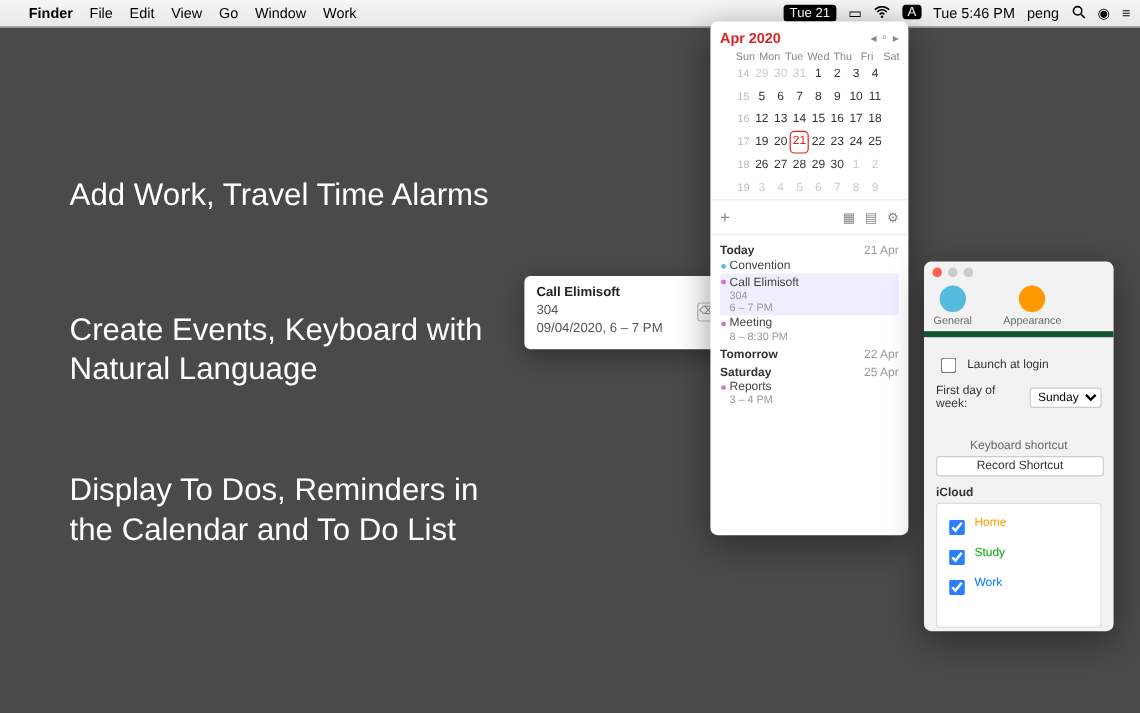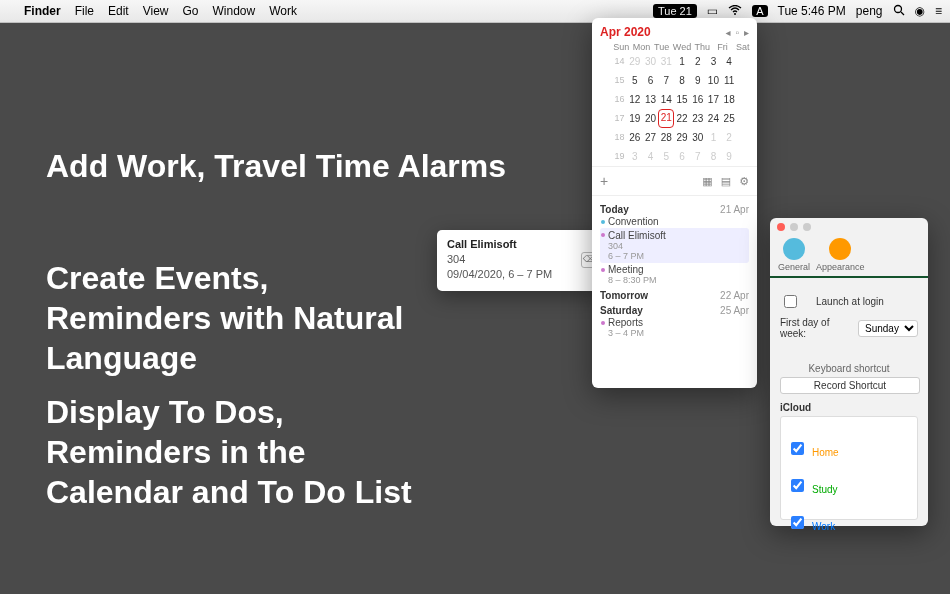--- a/index.html
+++ b/index.html
@@ -1,32 +1,32 @@
 <!DOCTYPE html>
 <html><head>
 <meta charset="utf-8">
 <style>
 html,body{margin:0;padding:0;width:950px;height:594px;background:#4a4a4a;font-family:-apple-system,Helvetica,Arial,sans-serif;overflow:hidden;position:relative}
 .menubar{position:absolute;top:0;left:0;right:0;height:22px;background:linear-gradient(#f6f6f6,#e8e8e8);border-bottom:1px solid #c0c0c0;display:flex;align-items:center;font-size:12px;color:#000}
 .menubar .left{display:flex;align-items:center;gap:14px;padding-left:10px}
-.menubar .right{margin-left:auto;display:flex;align-items:center;gap:10px;padding-right:8px}
+.menubar .right{margin-left:auto;display:flex;align-items:flex-start;gap:10px;padding-right:8px}
 .menubar .apple{font-size:14px}
 .menubar .badge{background:#000;color:#fff;border-radius:3px;padding:1px 5px;font-size:11px}
 .menubar .aicon{background:#000;color:#fff;border-radius:3px;padding:0 4px;font-size:11px}
-.marketing{position:absolute;left:46px;color:#fff;font-size:32px;font-weight:700;line-height:1.25}
+.marketing{position:absolute;left:58px;color:#fff;font-size:26px;font-weight:400;line-height:1.25}
 .m1{top:146px}
 .m2{top:258px;width:380px}
 .m3{top:392px;width:380px}
 
 .quickadd{position:absolute;left:437px;top:230px;width:148px;background:#fff;border-radius:5px;box-shadow:0 6px 20px rgba(0,0,0,.35);padding:8px 10px;font-size:11px;color:#222}
 .quickadd .title{font-weight:600;margin-bottom:3px}
 .quickadd .sub{color:#555;margin-bottom:3px}
 .quickadd .clear{position:absolute;right:8px;top:22px;width:14px;height:14px;border:1px solid #bbb;border-radius:3px;font-size:9px;line-height:13px;text-align:center;color:#888}
 
-.calpanel{position:absolute;left:592px;top:18px;width:165px;height:370px;background:#fff;border-radius:6px;box-shadow:0 8px 28px rgba(0,0,0,.4);font-size:10px;color:#333;overflow:hidden}
+.calpanel{position:absolute;left:592px;top:18px;width:165px;height:428px;background:#fff;border-radius:6px;box-shadow:0 8px 28px rgba(0,0,0,.4);font-size:10px;color:#333;overflow:hidden}
 .cal-hdr{display:flex;align-items:center;padding:7px 8px 3px}
 .cal-hdr .month{color:#d22;font-weight:600;font-size:12px}
 .cal-hdr .nav{margin-left:auto;display:flex;gap:5px;color:#888;font-size:10px}
 .wdays{display:grid;grid-template-columns:15px repeat(7,1fr);padding:0 4px;color:#888;font-size:9px;text-align:center}
 .wrow{display:grid;grid-template-columns:15px repeat(7,1fr);padding:0 20px;text-align:center;font-size:10px;line-height:19px}
 .wrow .wn{color:#bbb;font-size:9px}
 .wrow .dim{color:#ccc}
 .wrow .today{border:1.5px solid #d22;border-radius:4px;line-height:16px;color:#d22;font-weight:400}
 .toolbar{display:flex;align-items:center;padding:6px 8px;border-top:1px solid #eee;border-bottom:1px solid #eee;color:#888}
 .toolbar .plus{font-size:14px;font-weight:300}
@@ -39,35 +39,35 @@
 .agenda .ev::before{content:"";position:absolute;left:1px;top:5px;width:4px;height:4px;border-radius:2px;background:#6c6}
 .agenda .ev.p::before{background:#c7c}
 .agenda .ev.b::before{background:#5bd}
 .agenda .ev .t{color:#999;font-size:9px;padding-left:0}
 .agenda .sel{background:#eef;border-radius:3px;padding:2px 4px 2px 8px}
 
 .prefs{position:absolute;left:770px;top:218px;width:158px;height:308px;background:#f2f2f2;border-radius:6px;box-shadow:0 8px 28px rgba(0,0,0,.4);font-size:10px;color:#333}
 .prefs .tbar{height:8px;display:flex;gap:5px;padding:5px 7px}
 .prefs .tbar span{width:8px;height:8px;border-radius:4px;background:#ccc}
 .prefs .tbar span.r{background:#ff5f57}
-.prefs .tabs{display:flex;gap:6px;padding:2px 8px 4px;border-bottom:2px solid #14532d}
+.prefs .tabs{display:flex;gap:26px;padding:2px 8px 4px;border-bottom:5px solid #14532d}
 .prefs .tabs .tab{text-align:center;font-size:9px;color:#666}
 .prefs .tabs .tab .ico{width:22px;height:22px;border-radius:11px;margin:0 auto 2px}
 .prefs .tabs .g .ico{background:#5bd}
 .prefs .tabs .a .ico{background:#f90}
 .prefs .body{padding:8px 10px}
-.prefs .row{display:flex;align-items:center;gap:16px;margin:6px 0}
+.prefs .row{display:flex;align-items:center;gap:6px;margin:6px 0}
 .prefs label{font-size:10px}
 .prefs select{font-size:10px;border:1px solid #ccc;border-radius:3px;background:#fff;padding:1px 2px}
 .prefs select.wsel{width:64px}
 .prefs .section{text-align:center;color:#666;margin:24px 0 3px;font-size:10px}
 .prefs .recbtn{display:block;width:100%;border:1px solid #ccc;border-radius:3px;background:#fff;font-size:10px;padding:2px 0;text-align:center}
 .prefs .listlbl{font-weight:600;margin:8px 0 3px;font-size:10px}
 .prefs .cals{background:#fff;border:1px solid #ddd;border-radius:3px;padding:4px 6px;height:94px}
-.prefs .calrow{display:flex;align-items:flex-end;gap:5px;font-size:10px;margin:18px 0}
+.prefs .calrow{display:flex;align-items:flex-start;gap:5px;font-size:10px;margin:6px 0}
 .prefs .calrow input{accent-color:#2a7fff}
 .prefs .calrow .home{color:#f90}
 .prefs .calrow .study{color:#0a0}
 .prefs .calrow .work{color:#07f}
 .prefs .footer{position:absolute;left:10px;right:10px;bottom:10px;display:flex;align-items:center;gap:6px}
 </style>
 </head>
 <body>
 
 <div class="menubar">
@@ -98,21 +98,21 @@
           <circle cx="5" cy="5" r="3.5" stroke="#000" fill="none" stroke-width="1.3"></circle>
           <line x1="8" y1="8" x2="11" y2="11" stroke="#000" stroke-width="1.3"></line>
         </svg>
     </span>
     <span>◉</span>
     <span>≡</span>
   </div>
 </div>
 
 <div class="marketing m1">Add Work, Travel Time Alarms</div>
-<div class="marketing m2">Create Events, Reminders with Natural Language</div>
+<div class="marketing m2">Create Events, Keyboard with Natural Language</div>
 <div class="marketing m3">Display To Dos, Reminders in the Calendar and To Do List</div>
 
 <div class="quickadd">
   <div class="title">Call Elimisoft</div>
   <div class="sub">304</div>
   <div class="sub">09/04/2020, 6 – 7 PM</div>
   <div class="clear">⌫</div>
 </div>
 
 <div class="calpanel">

